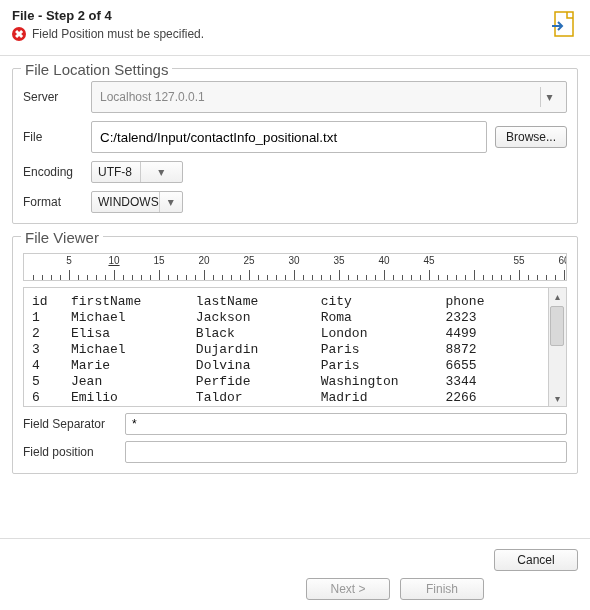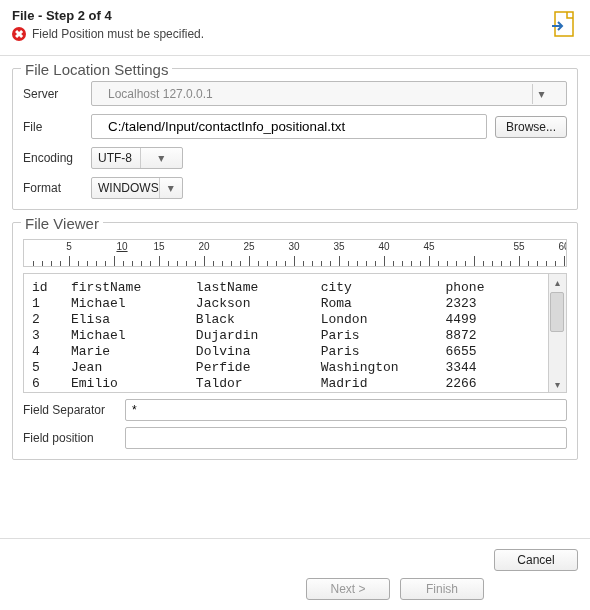--- a/index.html
+++ b/index.html
@@ -50,24 +50,24 @@
     color: #555;
   }
   .form-row {
     display: flex; align-items: center;
     margin-bottom: 8px;
     gap: 8px;
   }
   .form-row label { width: 60px; color:#333; }
   .field-flat {
     flex: 1;
-    height: 25px;
+    height: 32px;
     border: 1px solid #bbb;
     border-radius: 2px;
-    padding: 2px 16px;
+    padding: 2px 8px;
     background: #fff;
   }
   .field-flat.disabled { background:#f7f7f7; color:#888; }
   .dropdown-arrow {
     width:18px; height:20px; border-left:1px solid #ccc;
     display:flex; align-items:center; justify-content:center;
     color:#666;
   }
   .select {
     display:flex; align-items:center;
@@ -209,21 +209,21 @@
           <div class="tick minor" style="left: 18px;"></div>
           <div class="tick minor" style="left: 27px;"></div>
           <div class="tick minor" style="left: 36px;"></div>
           <div class="tick major" style="left: 45px;"></div>
           <div class="ruler-num" style="left: 45px;">5</div>
           <div class="tick minor" style="left: 54px;"></div>
           <div class="tick minor" style="left: 63px;"></div>
           <div class="tick minor" style="left: 72px;"></div>
           <div class="tick minor" style="left: 81px;"></div>
           <div class="tick major" style="left: 90px;"></div>
-          <div class="ruler-num" style="left: 98px; text-decoration: underline;">10</div>
+          <div class="ruler-num" style="left: 90px; text-decoration: underline;">10</div>
           <div class="tick minor" style="left: 99px;"></div>
           <div class="tick minor" style="left: 108px;"></div>
           <div class="tick minor" style="left: 117px;"></div>
           <div class="tick minor" style="left: 126px;"></div>
           <div class="tick major" style="left: 135px;"></div>
           <div class="ruler-num" style="left: 135px;">15</div>
           <div class="tick minor" style="left: 144px;"></div>
           <div class="tick minor" style="left: 153px;"></div>
           <div class="tick minor" style="left: 162px;"></div>
           <div class="tick minor" style="left: 171px;"></div>

